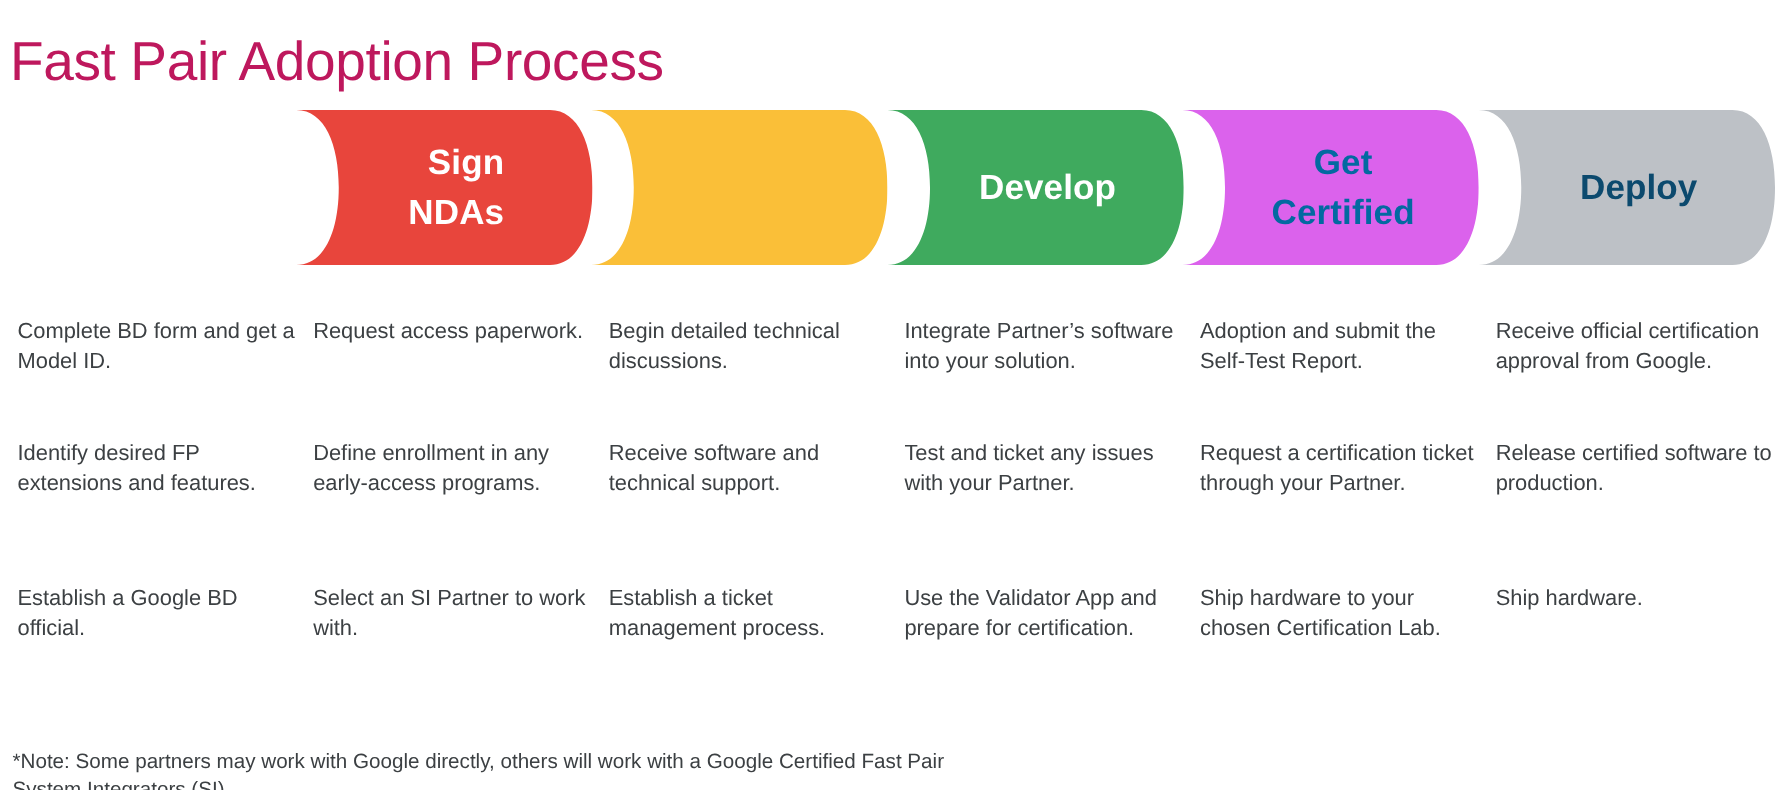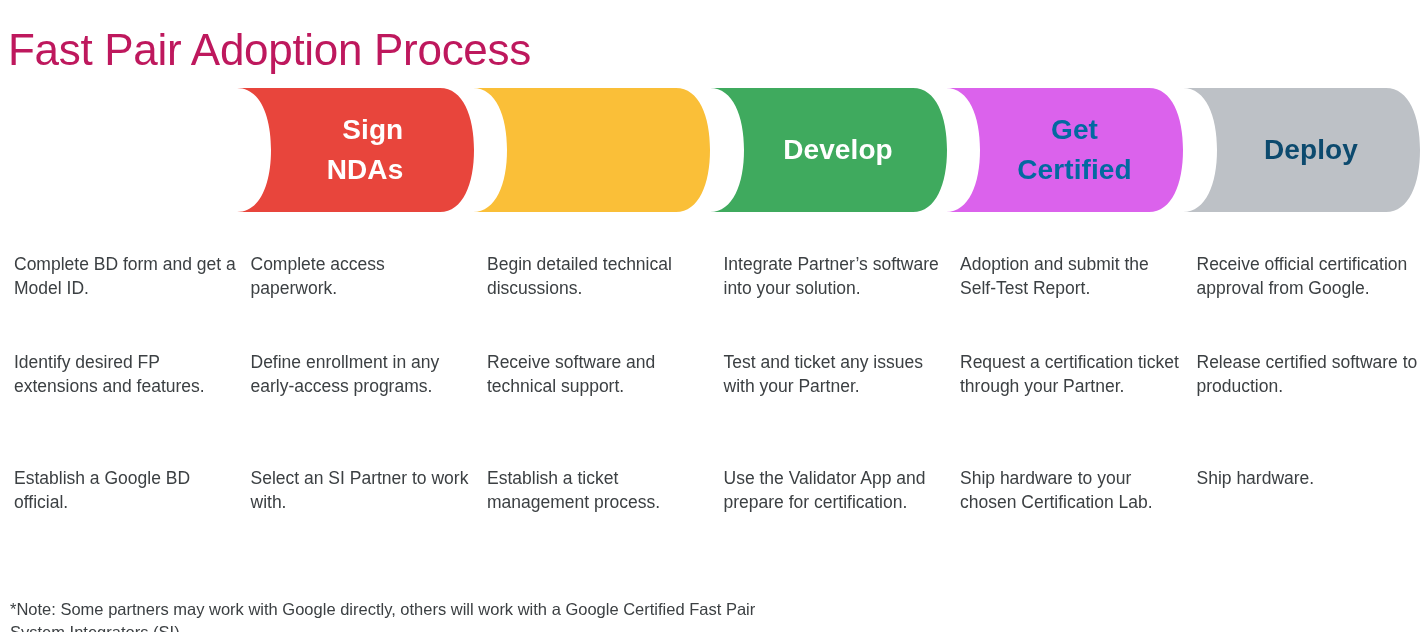--- a/index.html
+++ b/index.html
@@ -145,21 +145,21 @@
     </div>
   </div>
 
 <div id="steps-grid">
     <div class="step-col" style="left: 14px;">
       <div class="step-item r0">Complete BD form and get a Model ID.</div>
       <div class="step-item r1">Identify desired FP extensions and features.</div>
       <div class="step-item r2">Establish a Google BD official.</div>
     </div>
     <div class="step-col" style="left: 250.5px;">
-      <div class="step-item r0">Complete access paperwork.</div>
+      <div class="step-item r0">Request access paperwork.</div>
       <div class="step-item r1">Define enrollment in any early-access programs.</div>
       <div class="step-item r2">Select an SI Partner to work with.</div>
     </div>
     <div class="step-col" style="left: 487px;">
       <div class="step-item r0">Begin detailed technical discussions.</div>
       <div class="step-item r1">Receive software and technical support.</div>
       <div class="step-item r2">Establish a ticket management process.</div>
     </div>
     <div class="step-col" style="left: 723.5px;">
       <div class="step-item r0">Integrate Partner’s software into your solution.</div>

